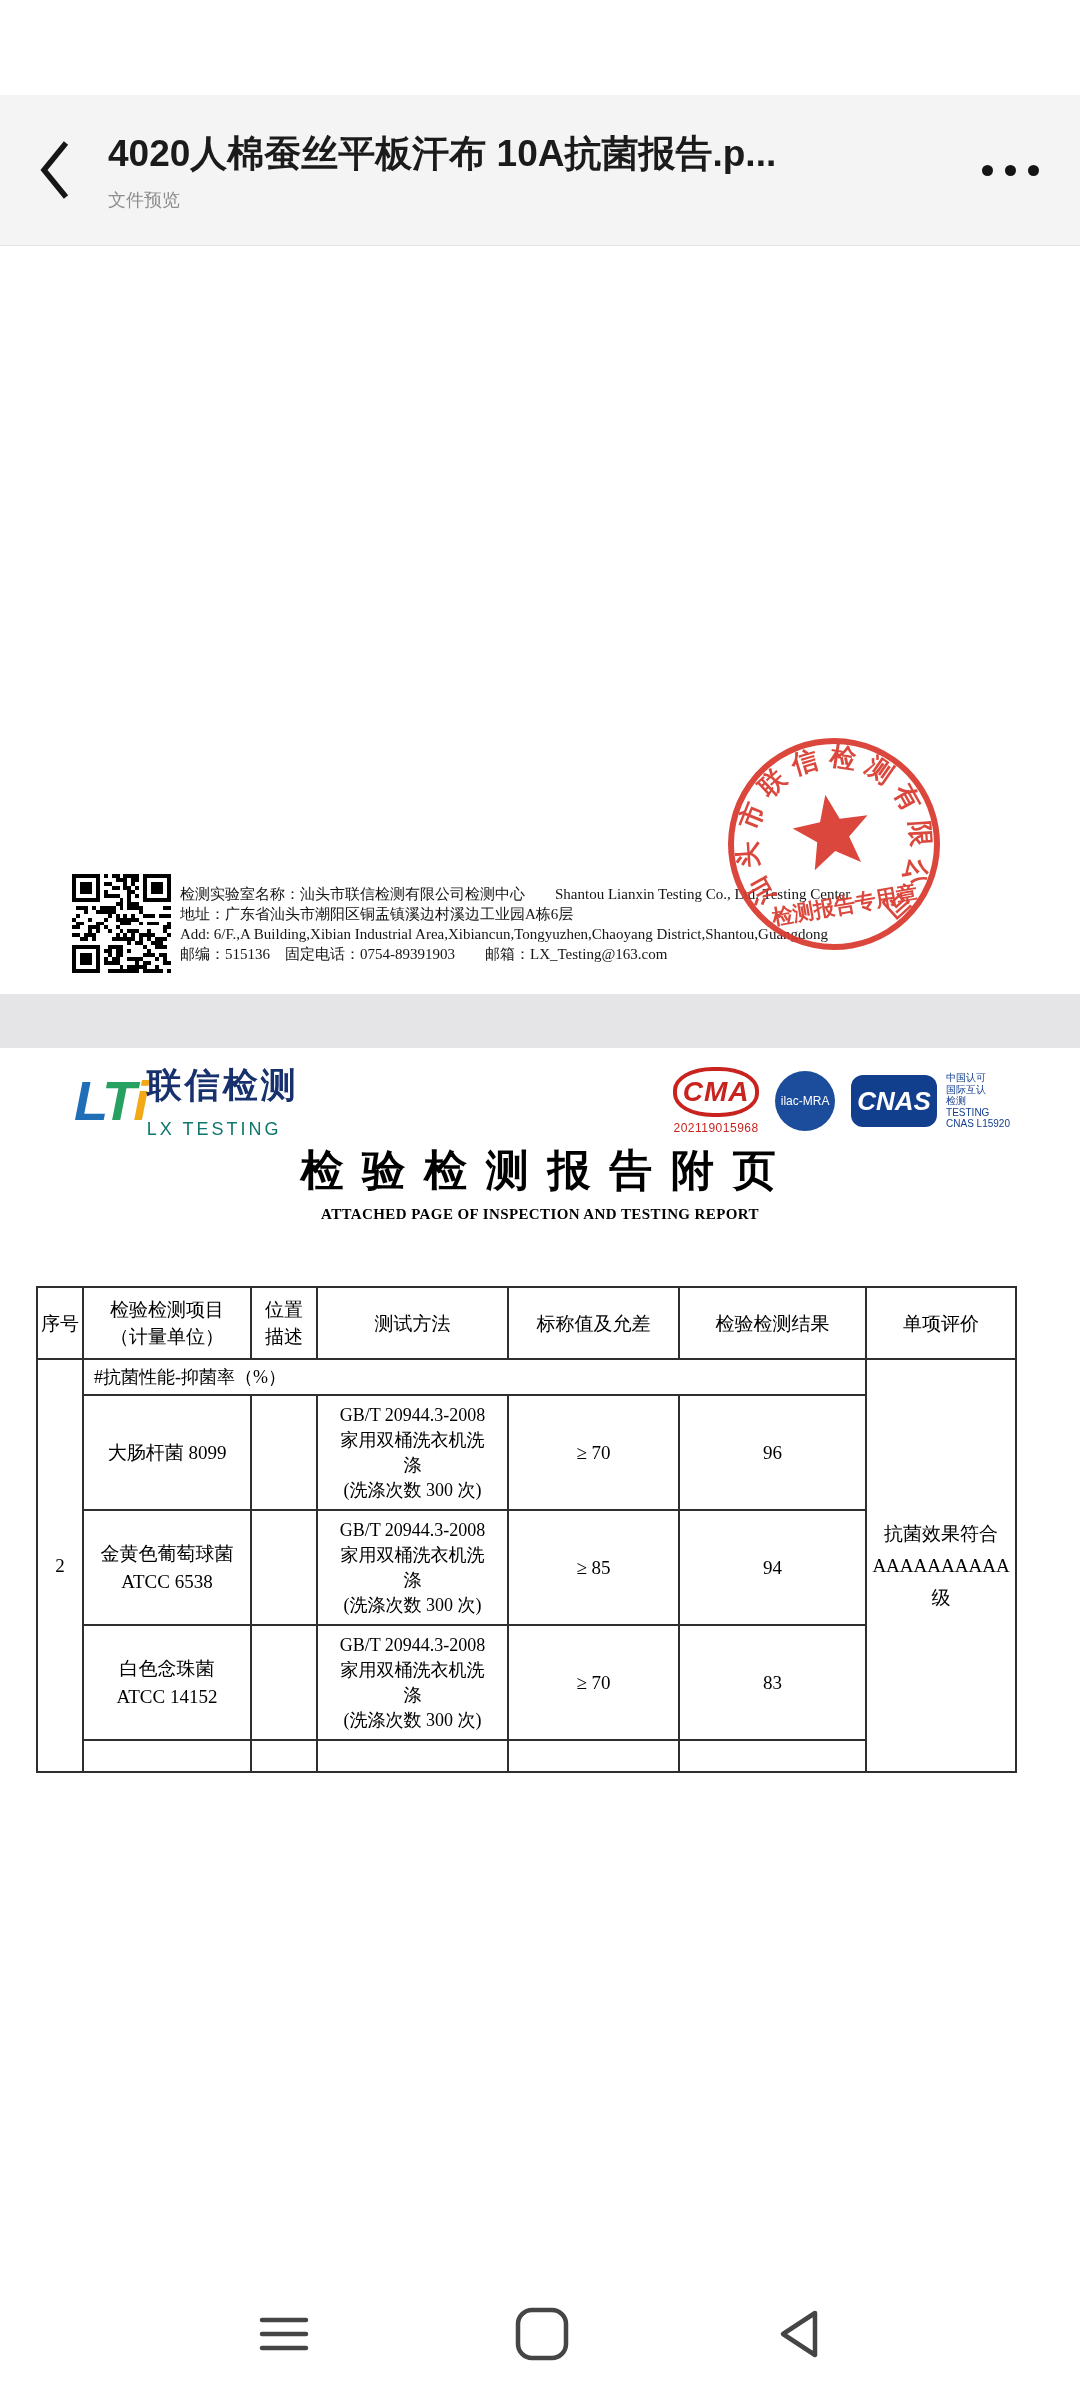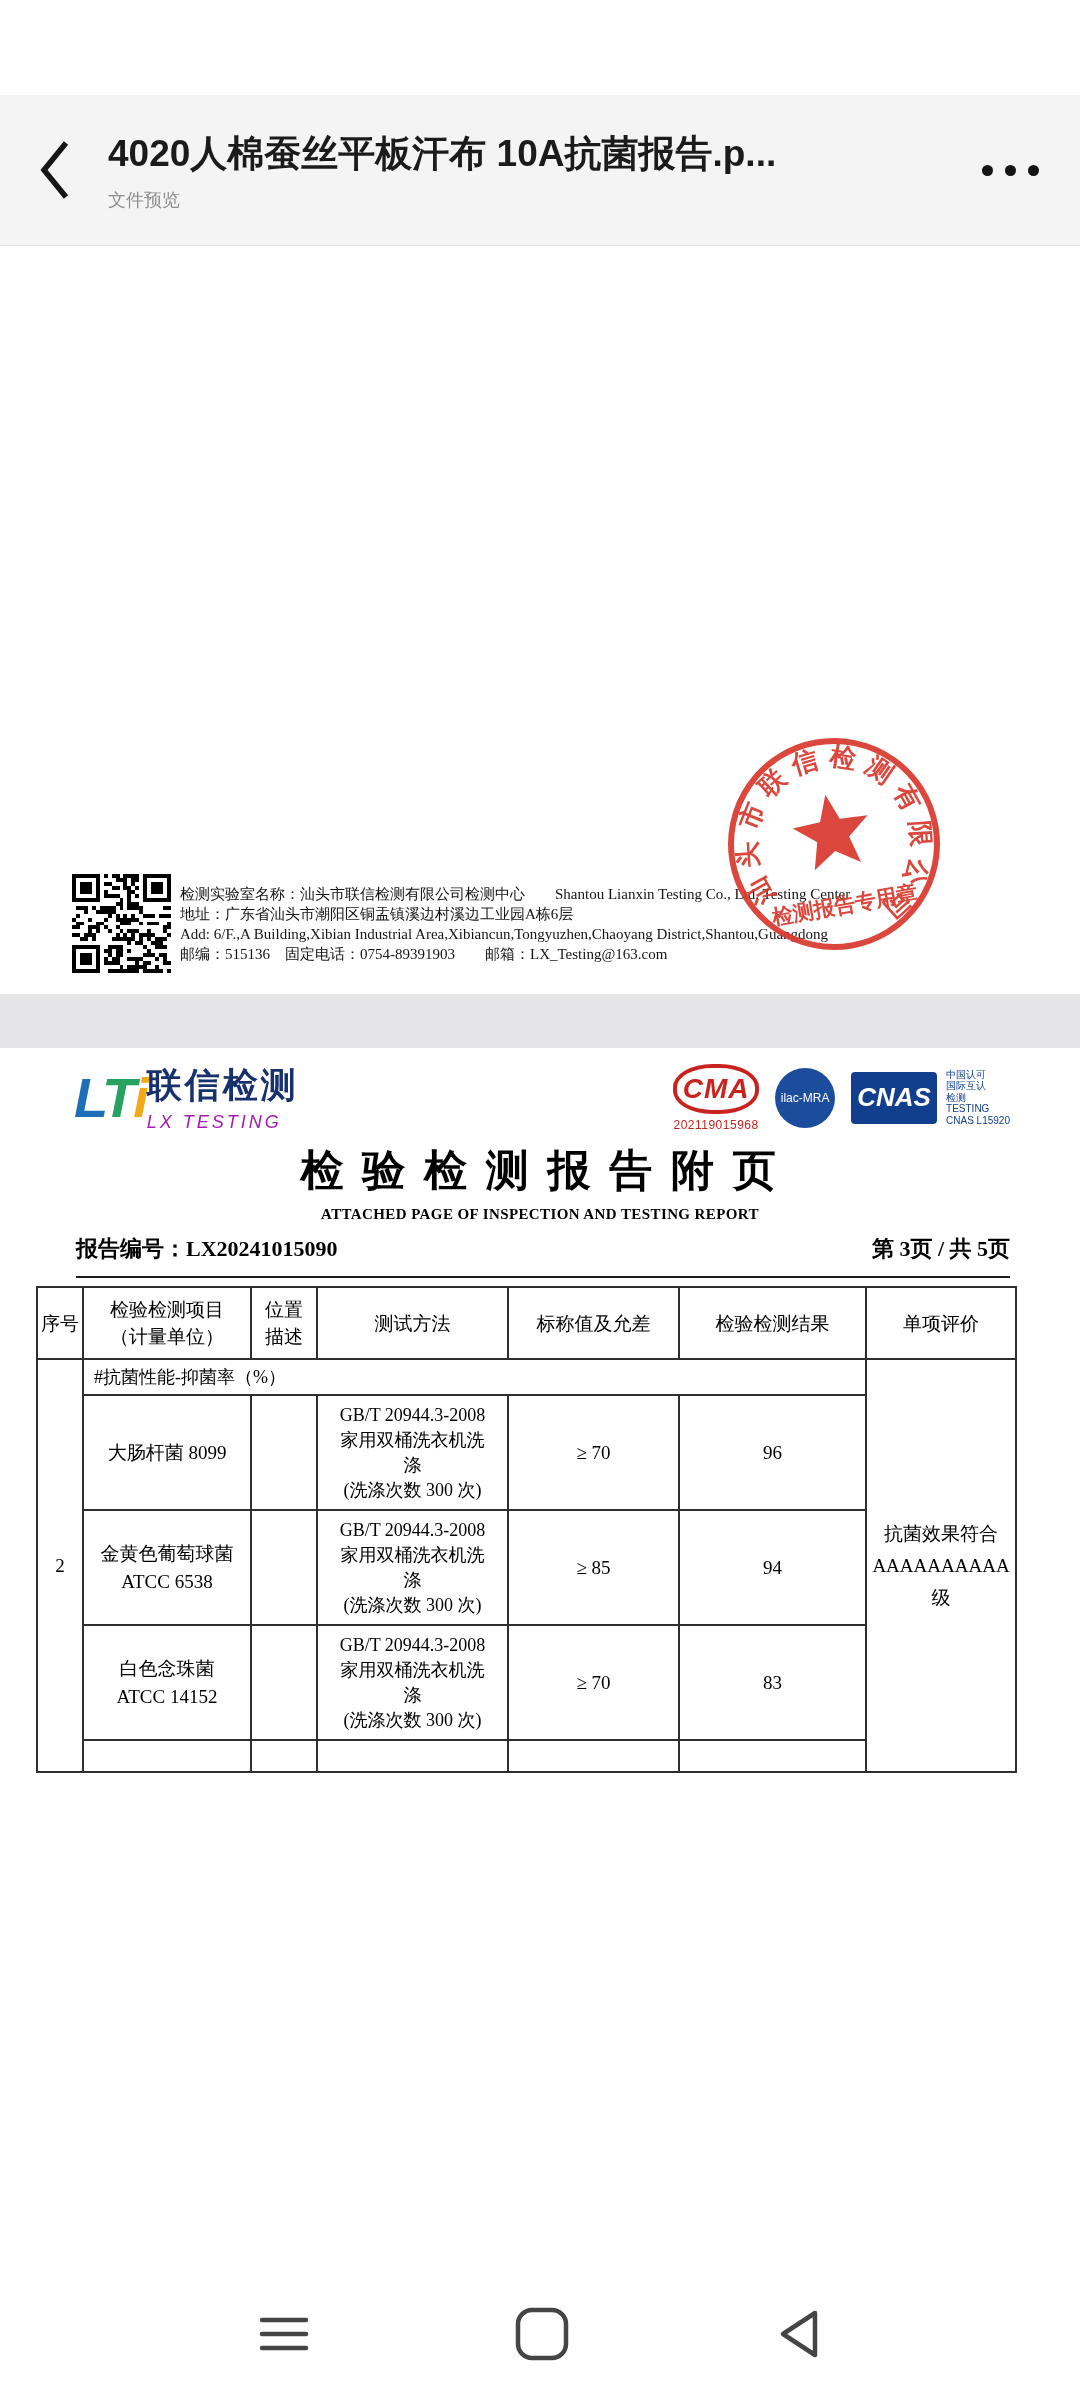--- a/index.html
+++ b/index.html
@@ -32,32 +32,32 @@
               font-family:"Liberation Serif","DejaVu Serif",serif; font-size:15px; line-height:20px; }
   .stamp { position:absolute; left:710px; top:474px; width:248px; height:248px;
            transform:rotate(-10deg); opacity:.93; }
 
   
   .logo-row { position:absolute; top:14px; left:74px; right:70px; display:flex; align-items:center; }
   .lti { display:flex; align-items:center; }
   .lti-mark { font-size:56px; font-weight:bold; font-style:italic; letter-spacing:-2px; line-height:1; }
   .lti-mark .c1 { color:#1e6fb8; } .lti-mark .c2 { color:#27a15f; } .lti-mark .c3 { color:#f3a818; }
   .lti-text .cn { font-size:35px; font-weight:bold; color:#17306e; letter-spacing:3px; }
-  .lti-text .en { font-size:18px; font-style:italic; color:#a21caf; letter-spacing:3px; margin-top:3px; }
+  .lti-text .en { font-size:18px; color:#0f766e; letter-spacing:3px; margin-top:10px; }
   .cert-logos { margin-left:auto; display:flex; align-items:center; gap:16px; }
   .cma { text-align:center; }
   .cma-box { width:86px; height:50px; border:4px solid #c8231f; border-radius:46%;
              display:flex; align-items:center; justify-content:center;
              color:#c8231f; font-weight:bold; font-style:italic; font-size:28px; letter-spacing:1px; }
   .cma-num { font-size:12px; color:#c8231f; margin-top:4px; letter-spacing:.5px; }
   .ilac { width:60px; height:60px; border-radius:50%; background:#1c4c9c; color:#ffffff;
           display:flex; align-items:center; justify-content:center;
           font-size:12px; font-weight:normal; text-align:center; }
   .cnas { display:flex; align-items:center; gap:9px; }
-  .cnas-box { width:86px; height:52px; background:#123e8e; border-radius:4px; color:#fff;
+  .cnas-box { width:86px; height:52px; background:#123e8e; border-radius:12px; color:#fff;
               display:flex; align-items:center; justify-content:center;
               font-weight:bold; font-style:italic; font-size:26px; }
   .cnas-side { font-size:10px; line-height:11.5px; color:#123e8e; white-space:pre-line; }
 
   
   .doc-serif { font-family:"Liberation Serif","DejaVu Serif",serif; color:#000; }
   .doc-title { position:absolute; top:94px; width:100%; text-align:center;
                font-size:43px; font-weight:bold; letter-spacing:4px; }
   .doc-subtitle { position:absolute; top:158px; width:100%; text-align:center;
                   font-size:15px; font-weight:bold; letter-spacing:.4px; }
@@ -460,24 +460,20 @@
 检测
 TESTING
 CNAS L15920</div>
         </div>
       </div>
     </div>
 
     <div class="doc-title doc-serif">检 验 检 测 报 告 附 页</div>
     <div class="doc-subtitle doc-serif">ATTACHED PAGE OF INSPECTION AND TESTING REPORT</div>
 
-    <div class="report-line doc-serif">
-      <span><span>报告编号：</span><span>LX20241015090</span></span>
-      <span>第 3页 / 共 5页</span>
-    </div>
 
     <table class="report-table">
       <colgroup>
         <col style="width:46px">
           <col style="width:168px">
           <col style="width:66px">
         <col style="width:191px">
           <col style="width:171px">
           <col style="width:187px">
           <col style="width:150px">

